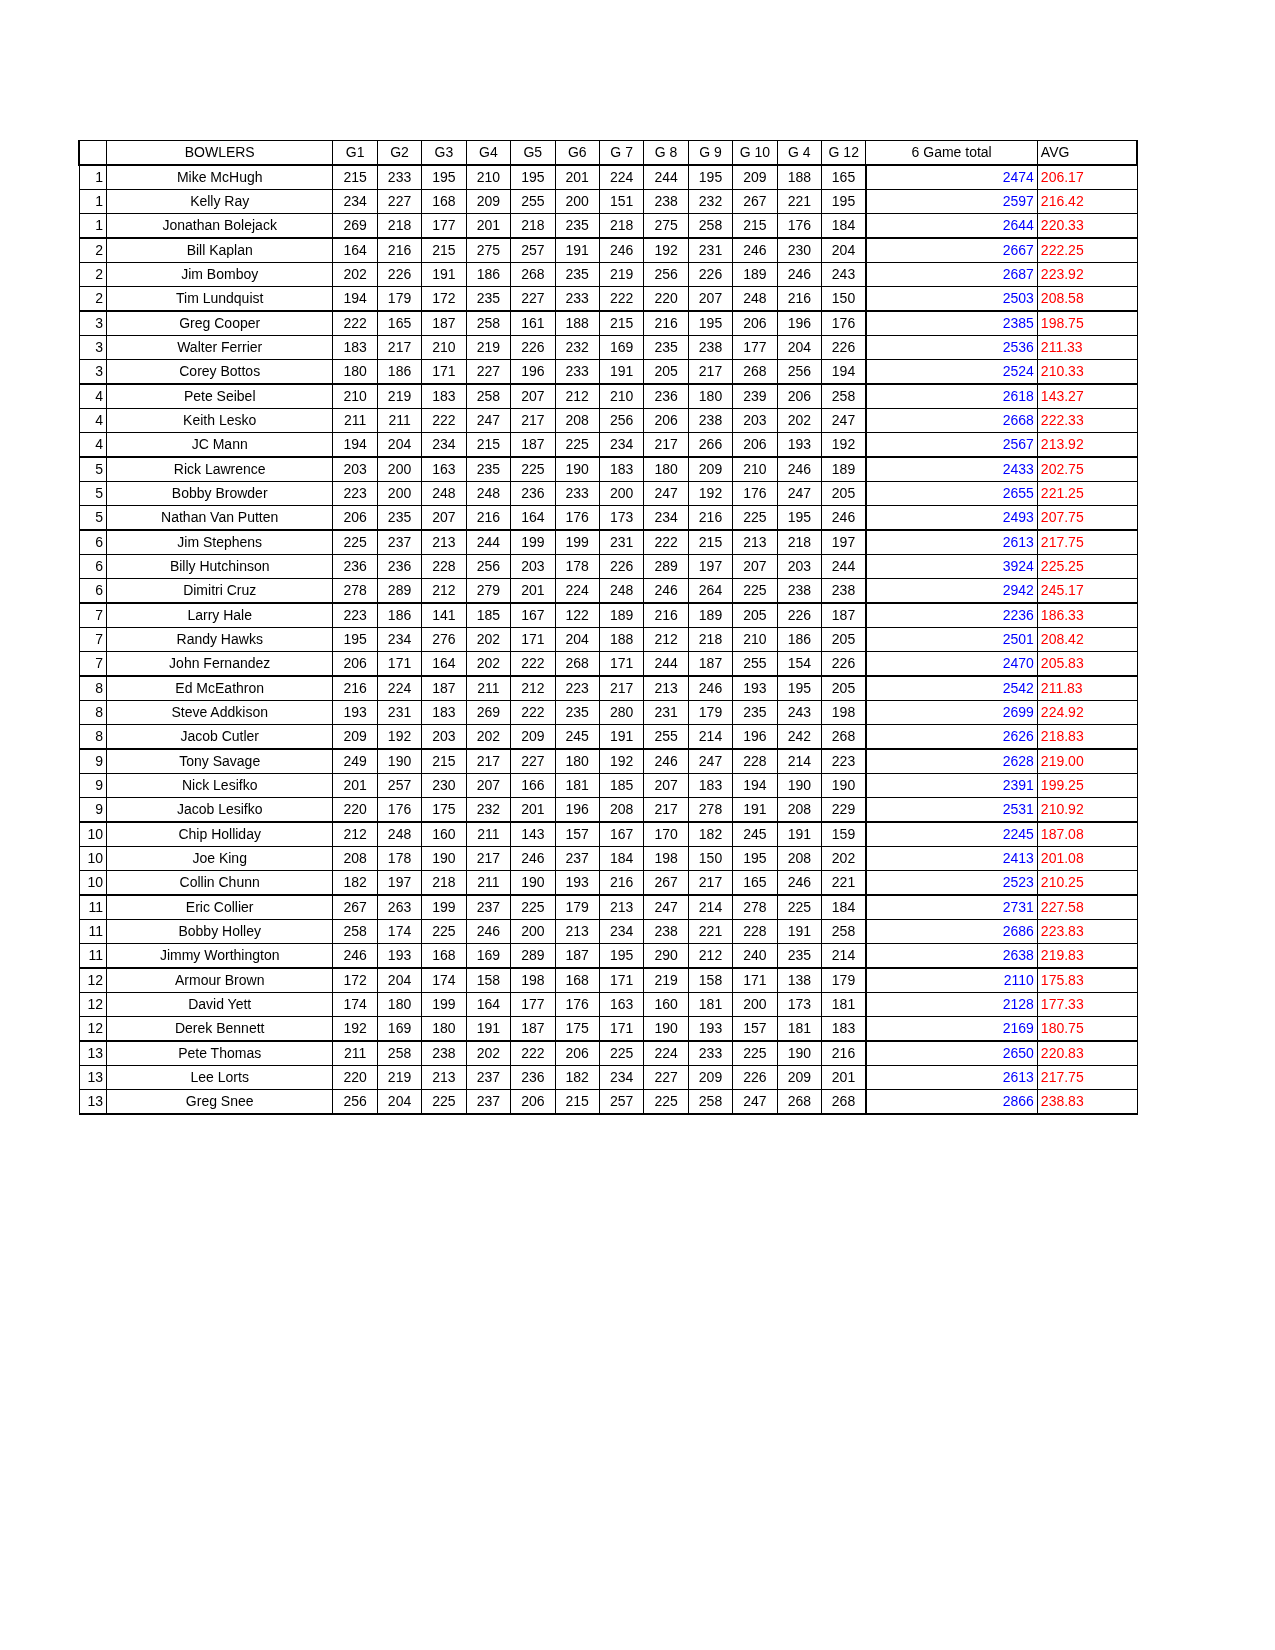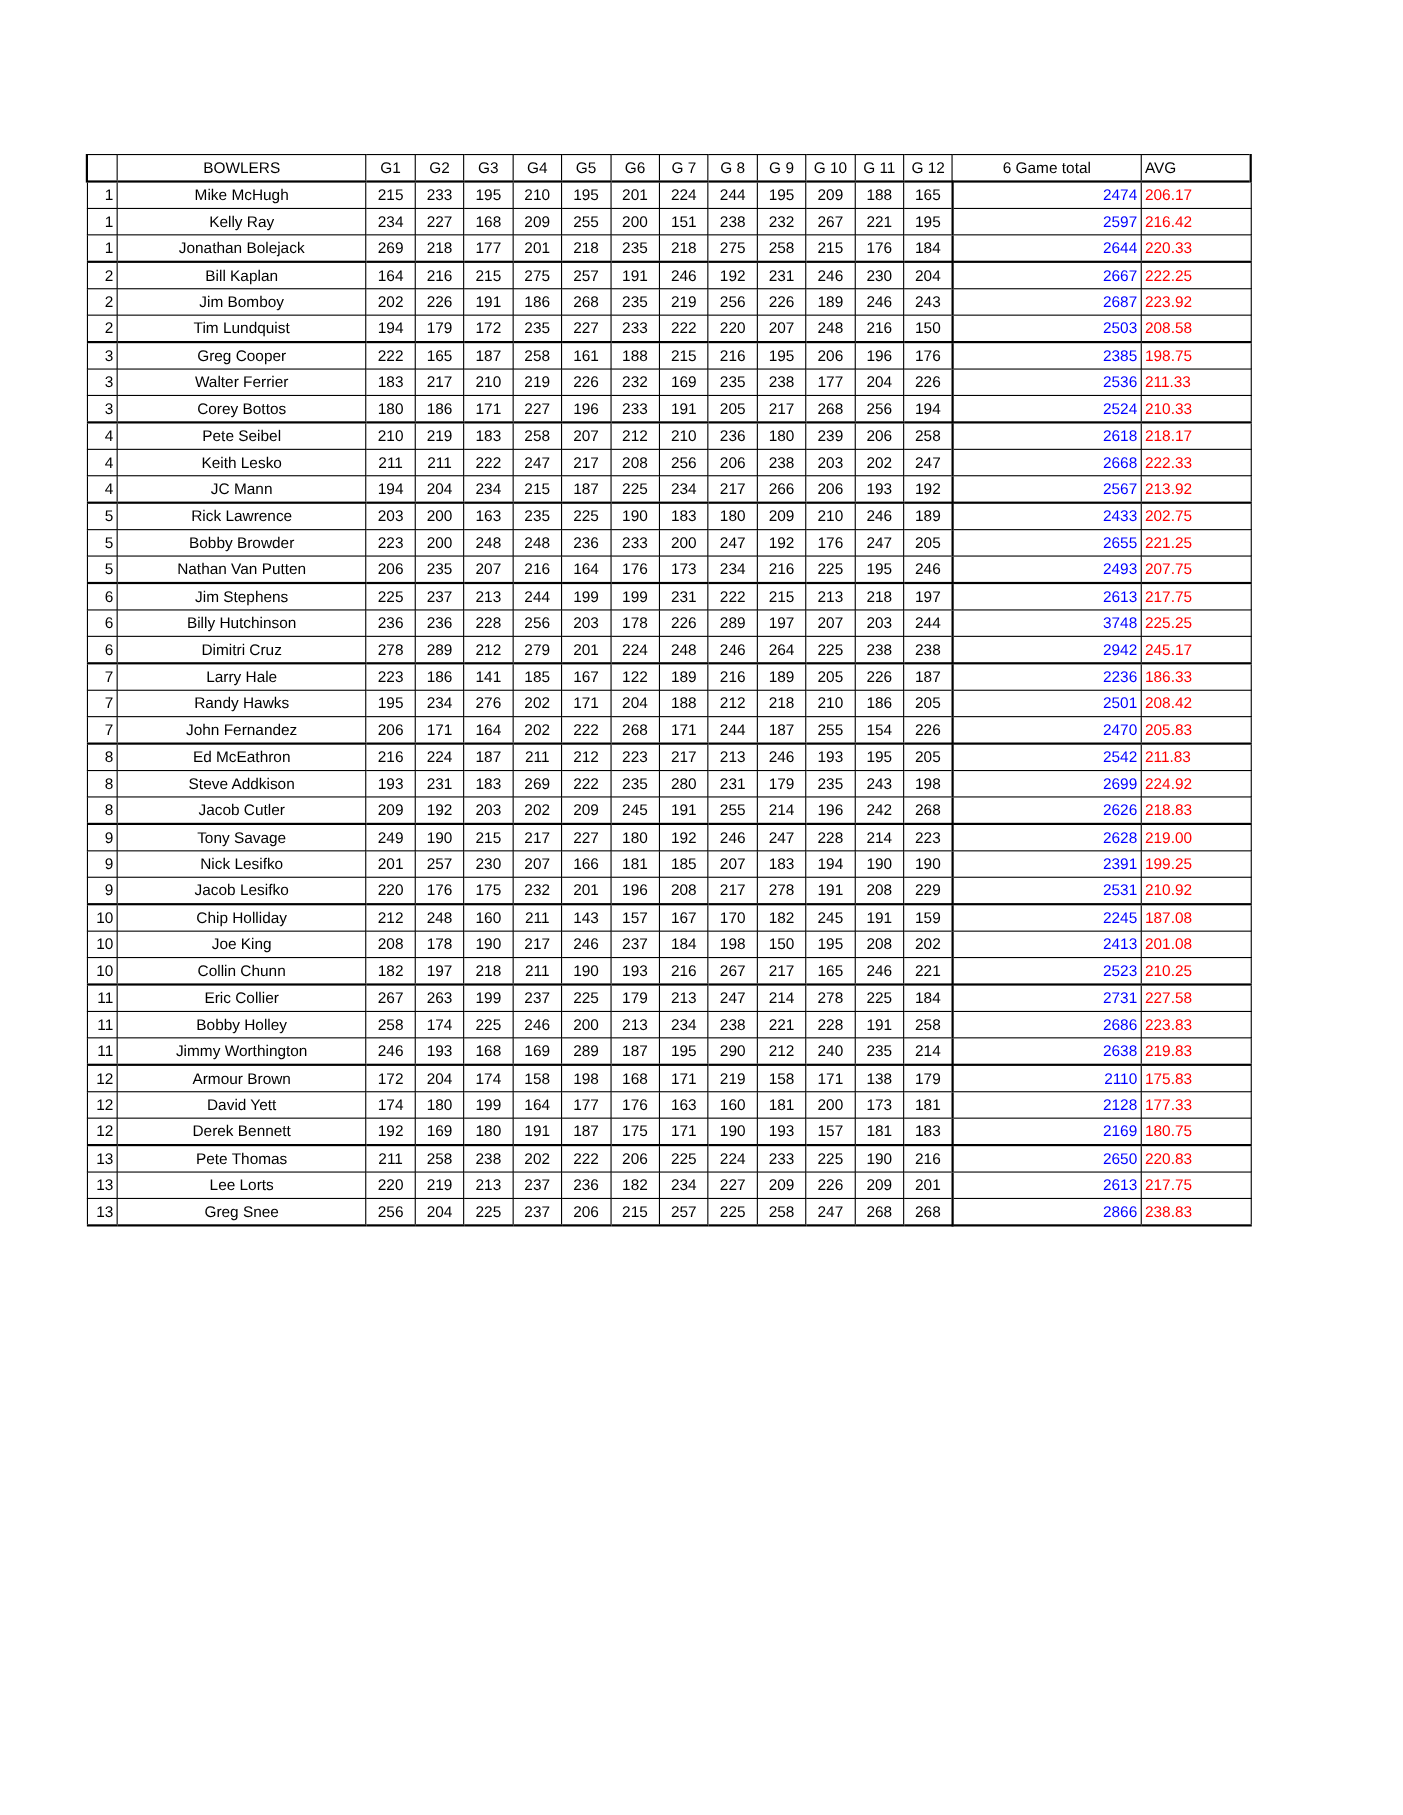--- a/index.html
+++ b/index.html
@@ -121,21 +121,21 @@
         <th>G1</th>
         <th>G2</th>
         <th>G3</th>
         <th>G4</th>
         <th>G5</th>
         <th>G6</th>
         <th>G 7</th>
         <th>G 8</th>
         <th>G 9</th>
         <th>G 10</th>
-        <th>G 11</th>
+        <th>G 4</th>
         <th>G 12</th>
         <th class="h-total">6 Game total</th>
         <th class="h-avg">AVG</th>
       </tr>
     </thead>
     <tbody id="scores-body">
         <tr class="group-start">
           <td class="rank">1</td>
           <td class="name">Mike McHugh</td>
           <td class="game">215</td>
@@ -306,21 +306,21 @@
           <td class="game">258</td>
           <td class="game">207</td>
           <td class="game">212</td>
           <td class="game">210</td>
           <td class="game">236</td>
           <td class="game">180</td>
           <td class="game">239</td>
           <td class="game">206</td>
           <td class="game g12">258</td>
           <td class="total">2618</td>
-          <td class="avg">218.17</td>
+          <td class="avg">143.27</td>
         </tr>
         <tr>
           <td class="rank">4</td>
           <td class="name">Keith Lesko</td>
           <td class="game">211</td>
           <td class="game">211</td>
           <td class="game">222</td>
           <td class="game">247</td>
           <td class="game">217</td>
           <td class="game">208</td>
@@ -431,21 +431,21 @@
           <td class="game">228</td>
           <td class="game">256</td>
           <td class="game">203</td>
           <td class="game">178</td>
           <td class="game">226</td>
           <td class="game">289</td>
           <td class="game">197</td>
           <td class="game">207</td>
           <td class="game">203</td>
           <td class="game g12">244</td>
-          <td class="total">3748</td>
+          <td class="total">3924</td>
           <td class="avg">225.25</td>
         </tr>
         <tr class="group-end">
           <td class="rank">6</td>
           <td class="name">Dimitri Cruz</td>
           <td class="game">278</td>
           <td class="game">289</td>
           <td class="game">212</td>
           <td class="game">279</td>
           <td class="game">201</td>

